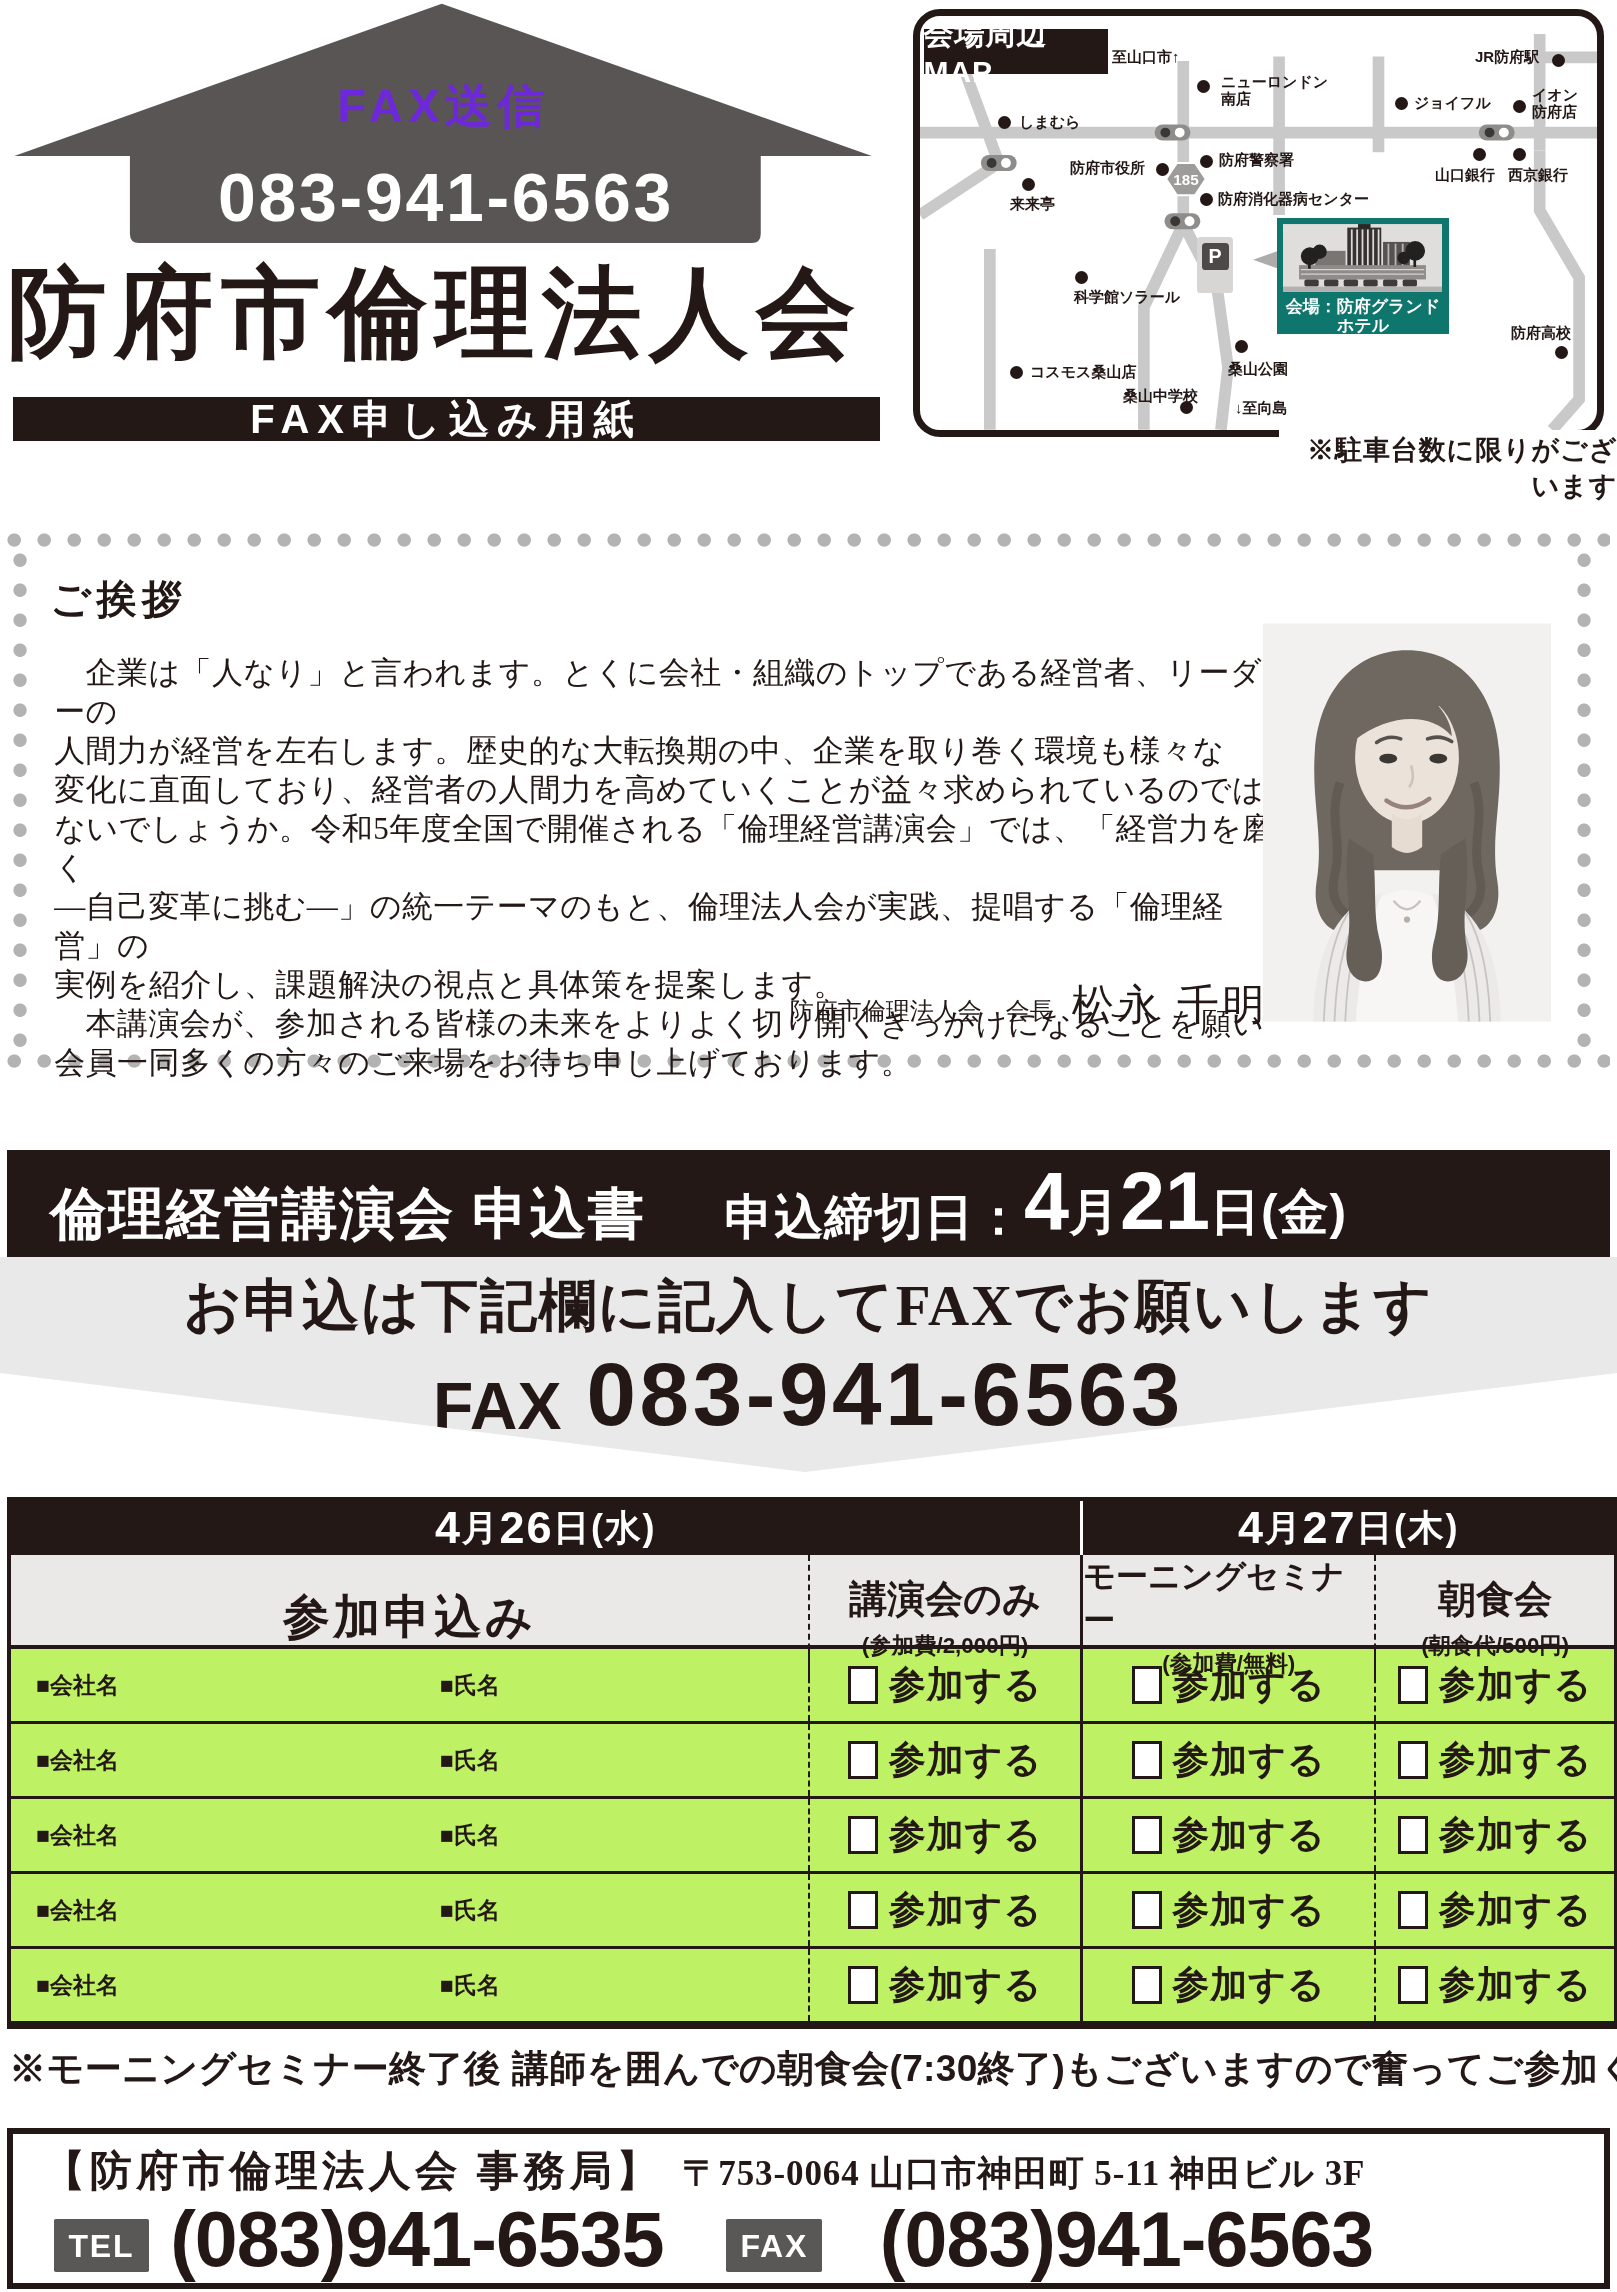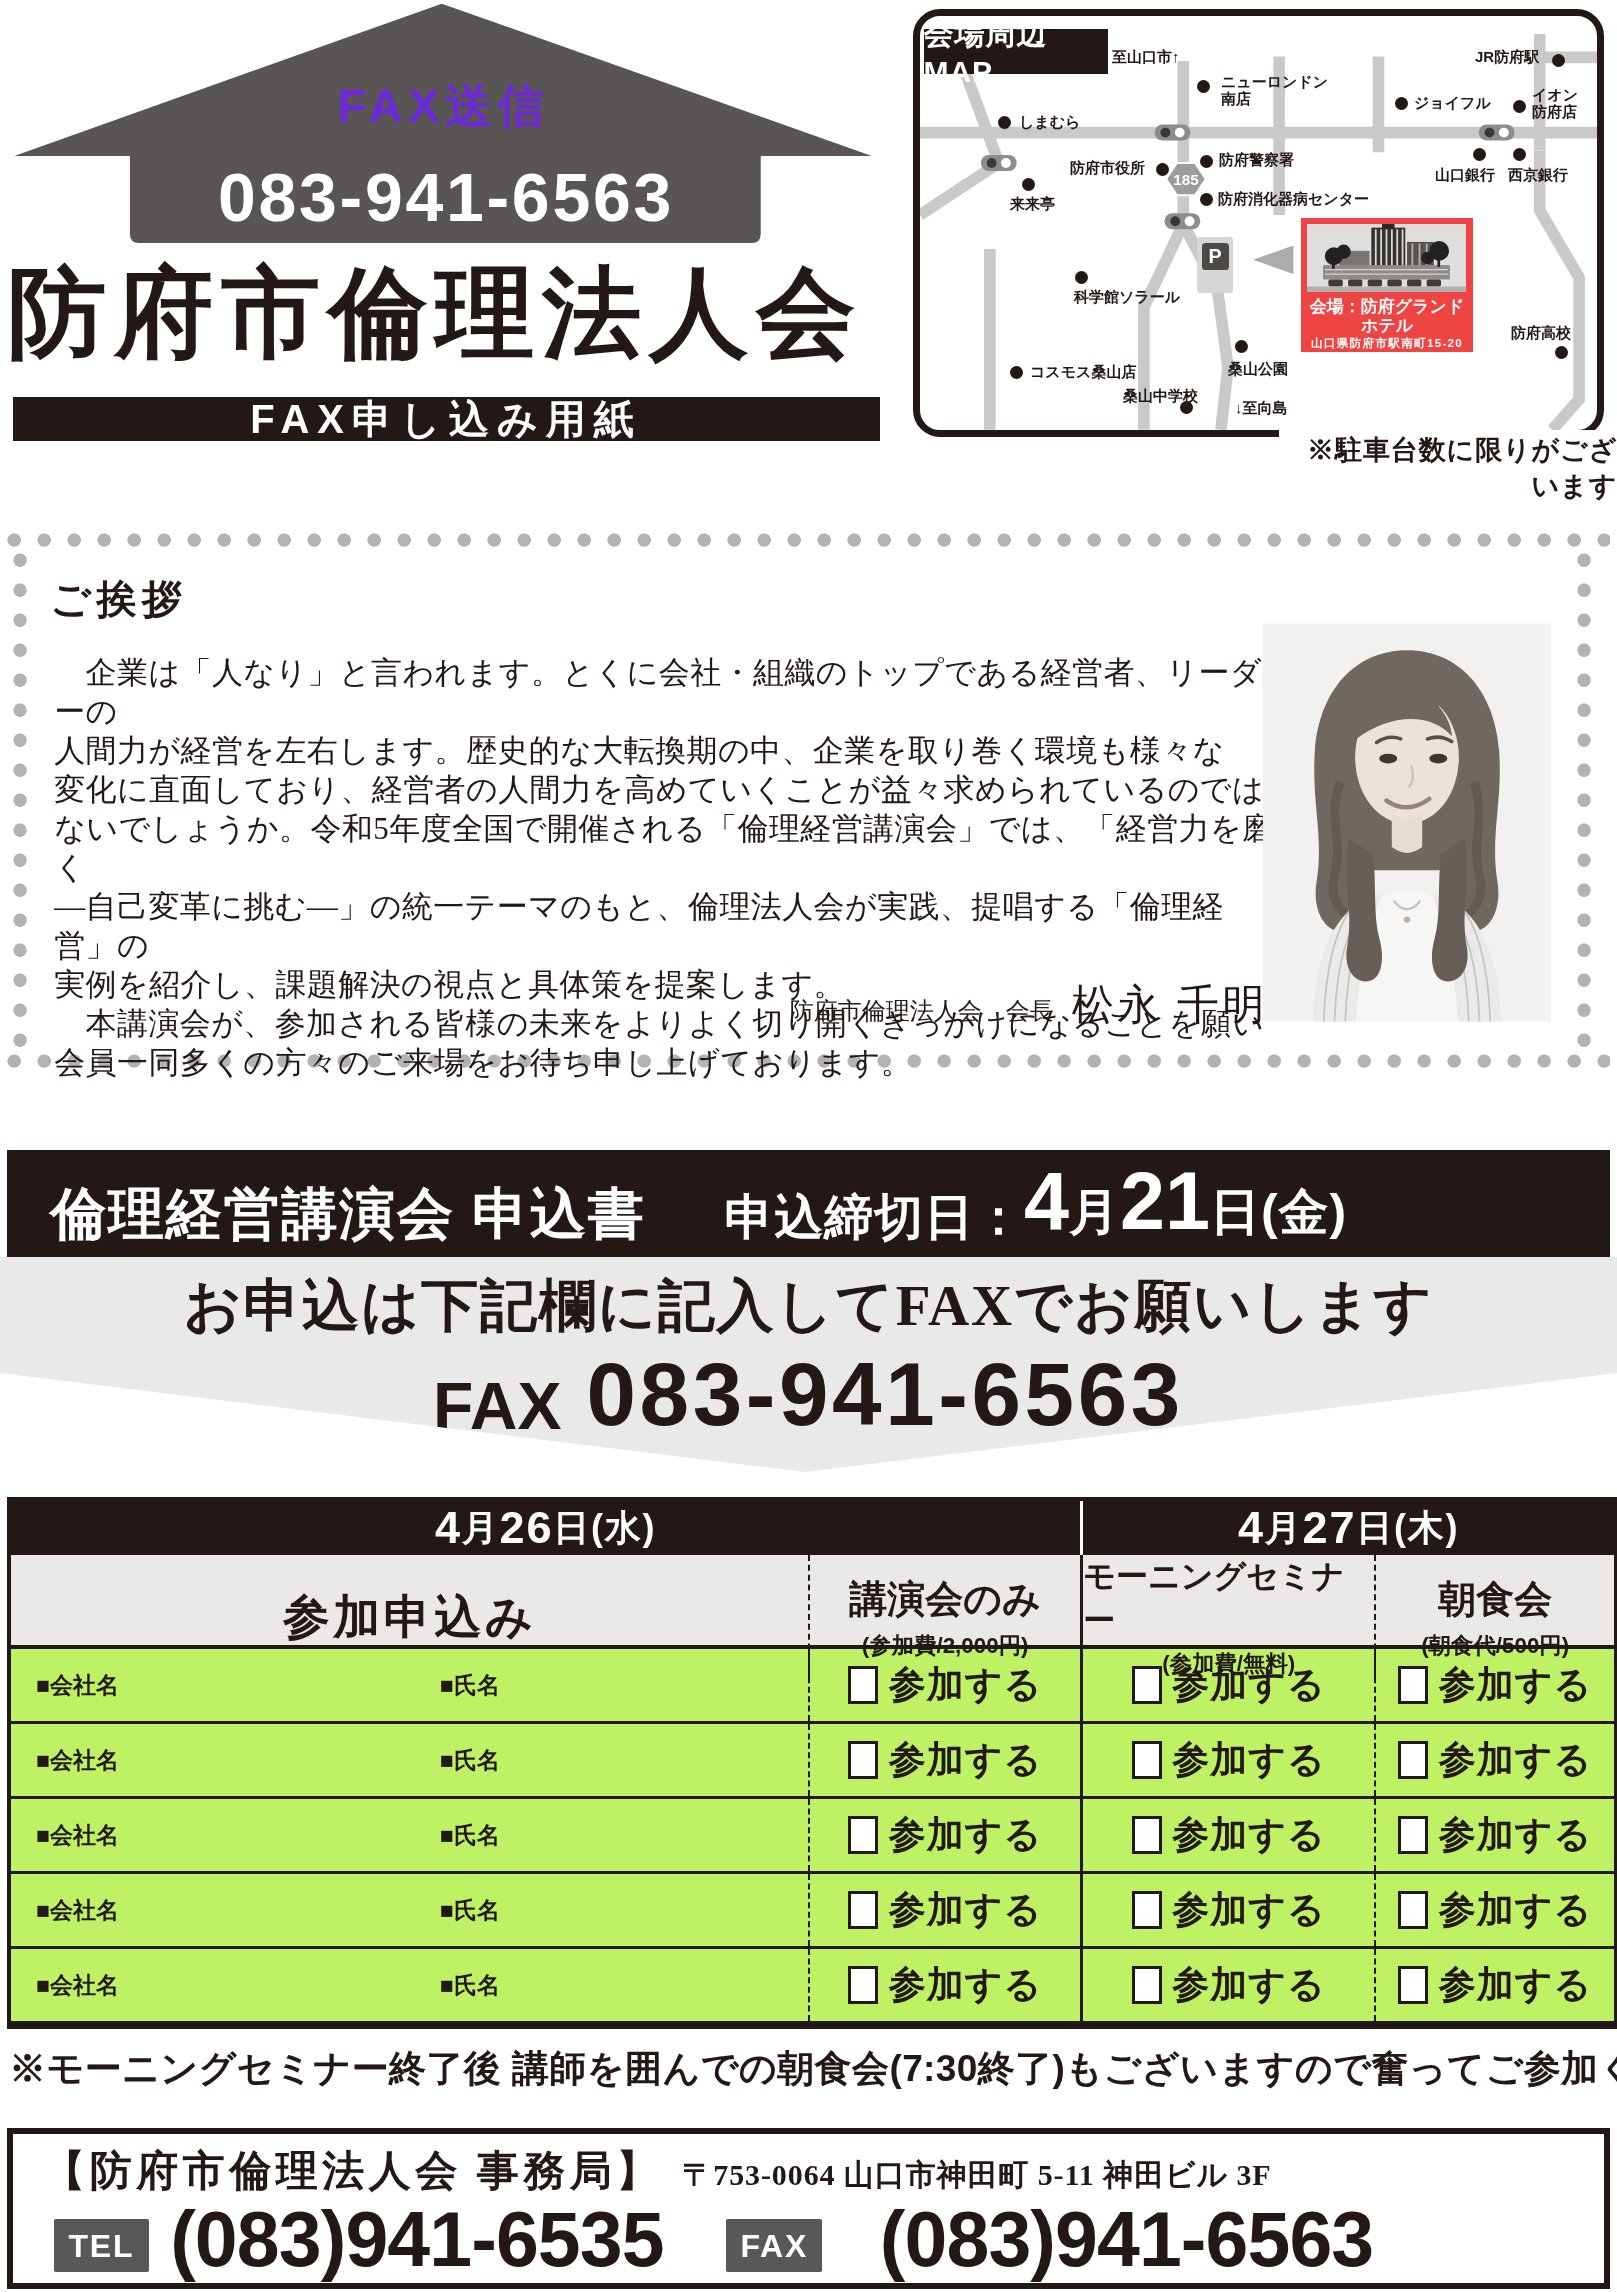--- a/index.html
+++ b/index.html
@@ -27,21 +27,21 @@
   #map-box{left:913px;top:9px;width:691px;height:428px;border:7.2px solid #231815;
     border-radius:27px;background:#fff;box-sizing:border-box;}
   #map-roads{position:absolute;left:0;top:0;}
   #map-title{position:absolute;left:3.6px;top:12.5px;width:184px;height:45px;background:#231815;color:#fff;
     display:flex;align-items:center;justify-content:center;font-size:30px;font-weight:bold;letter-spacing:0.9px;z-index:3;}
   .map-label{position:absolute;font-size:15px;line-height:17px;font-weight:bold;white-space:pre;z-index:2;}
   .map-dot{position:absolute;width:13.4px;height:13.4px;border-radius:50%;background:#231815;z-index:2;}
   #p-pad{position:absolute;left:277px;top:221px;width:36px;height:56px;background:#d8d6d5;border-radius:3.6px;z-index:2;}
   #p-square{margin:6.3px auto 0;width:27px;height:27px;background:#4c4947;border-radius:3.6px;color:#fff;
     font-size:19.7px;font-weight:bold;display:flex;align-items:center;justify-content:center;}
-  #hotel-callout{position:absolute;left:381px;top:202px;width:172px;height:134px;background:#ef4444;
+  #hotel-callout{position:absolute;left:357px;top:202px;width:172px;height:116px;background:#0f766e;
     padding:6.3px 6.3px 3.6px;box-sizing:border-box;z-index:2;}
   #venue-line1{font-size:17px;font-weight:bold;color:#fff;text-align:center;margin-top:2.7px;line-height:1.1;}
   #venue-line2{font-size:11.6px;font-weight:bold;color:#fff;text-align:center;letter-spacing:1.3px;line-height:1.3;}
   #map-parking-note{left:1279px;top:430px;width:331px;background:#fff;font-size:27px;font-weight:bold;
     letter-spacing:0.9px;text-align:right;z-index:4;padding:1.8px 1.8px 1.8px 7.2px;}
 
   
   #greeting{left:7.2px;top:533px;width:1603px;height:535px;}
   .dots{position:absolute;background-repeat:repeat-x;}
   .dots-top{left:0;right:0;top:0;height:14.3px;
@@ -105,21 +105,21 @@
   .warea.name{left:537px;width:242px;}
   .dcell.check{justify-content:center;gap:10.7px;}
   .checkbox{width:30px;height:38px;border:3.6px solid #231815;background:#fff;box-sizing:border-box;}
   .cb-label{font-size:37px;font-weight:bold;letter-spacing:0.9px;}
 
   
   #footer-note{left:9px;top:2044px;width:1603px;font-size:37px;font-weight:bold;letter-spacing:0.4px;white-space:nowrap;}
   #office-box{left:7.2px;top:2128px;width:1603px;height:161px;border:6.3px solid #231815;box-sizing:border-box;}
   #office-line1{margin:9px 4px 0 30px;display:flex;align-items:baseline;gap:19.7px;}
   #office-name{font-size:42px;font-weight:bold;letter-spacing:4.5px;}
-  #office-address{font-size:30px;font-weight:bold;letter-spacing:0.9px;}
+  #office-address{font-size:35px;font-weight:bold;letter-spacing:0.9px;}
   #office-line2{margin:1.8px 0 0 41px;display:flex;align-items:center;gap:21.5px;}
   .contact-badge{background:#5a5757;color:#fff;font-size:32px;font-weight:bold;letter-spacing:1.8px;
     padding:9px 14.3px 7.2px;border-radius:1.8px;margin-top:12.5px;}
   .contact-number{font-size:77px;font-weight:bold;letter-spacing:-0.9px;line-height:1;white-space:nowrap;}
   .contact-number.fax{margin-left:36px;}
 </style>
 </head>
 <body>
 
 <div class="abs" id="fax-arrow">

